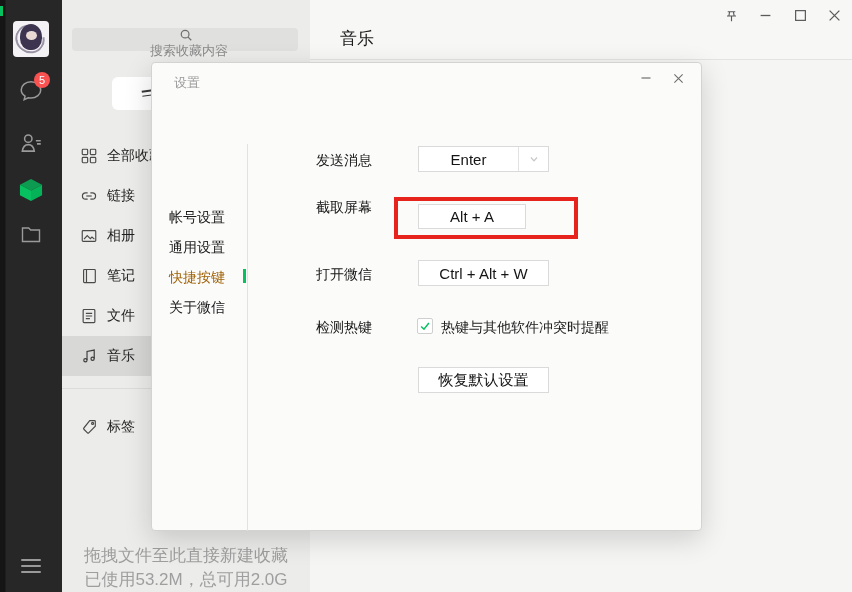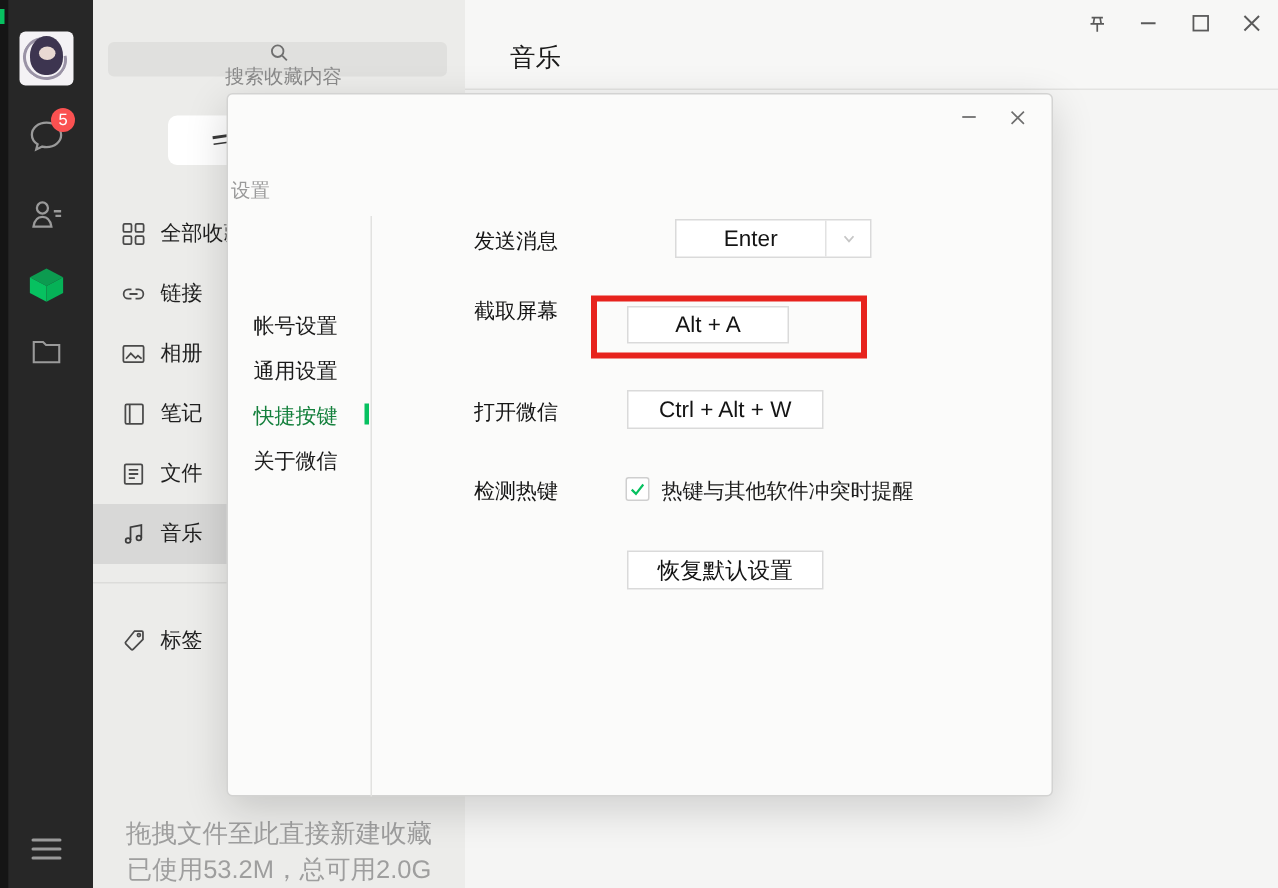--- a/index.html
+++ b/index.html
@@ -37,31 +37,31 @@
 
   
   .main{position:absolute;left:310px;top:0;right:0;height:592px;background:#f5f5f4;}
   .main-header{position:absolute;left:0;top:0;right:0;height:60px;background:#f7f7f6;border-bottom:1px solid #e3e3e1;}
   .main-title{position:absolute;left:30px;top:27px;font-size:17px;font-weight:500;color:#1a1a1a;}
   .winbtn{position:absolute;top:5px;width:22px;height:20px;display:flex;align-items:center;justify-content:center;cursor:default;}
 
   
   .dialog{position:absolute;left:151px;top:62px;width:551px;height:469px;background:#fbfbfa;
     border:1px solid #d3d3d2;border-radius:4px;box-shadow:0 8px 28px rgba(0,0,0,.16);}
-  .dlg-title{position:absolute;left:2px;top:11px;font-size:13px;color:#9a9a9a;margin-top:44px;}
+  .dlg-title{position:absolute;left:22px;top:11px;font-size:13px;color:#9a9a9a;}
   .dlg-btn{position:absolute;top:6px;width:20px;height:18px;display:flex;align-items:center;justify-content:center;cursor:default;}
   .dlg-menu-item{position:absolute;left:0;width:95px;height:30px;line-height:30px;padding-left:17px;font-size:14px;color:#1b1b1b;cursor:default;}
-  .dlg-menu-item.active{color:#15803d;}
+  .dlg-menu-item.active{color:#a16207;}
   .menu-indicator{position:absolute;left:91px;top:145px;width:3px;height:14px;background:#07c160;}
   .menu-vline{position:absolute;left:95px;top:81px;width:1px;height:387px;background:#e2e2e0;}
 
   .fieldlabel{position:absolute;font-size:14px;color:#151515;}
   .kbd-btn{position:absolute;width:131px;height:26px;background:#fff;border:1px solid #dadada;
     font-size:15px;color:#141414;display:flex;align-items:center;justify-content:center;cursor:default;}
-  .selectbox{position:absolute;left:266px;top:83px;width:131px;height:26px;background:#fff;border:1px solid #dadada;display:flex;margin-left:32px;}
+  .selectbox{position:absolute;left:266px;top:83px;width:131px;height:26px;background:#fff;border:1px solid #dadada;display:flex;}
   .selectbox .val{flex:1;display:flex;align-items:center;justify-content:center;font-size:15px;color:#141414;}
   .selectbox .arrow{width:30px;border-left:1px solid #e2e2e2;display:flex;align-items:center;justify-content:center;}
   .red-outline{position:absolute;left:242px;top:134px;width:184px;height:42px;border:4px solid #e7231d;}
   .checkbox{position:absolute;left:265px;top:255px;width:16px;height:16px;background:#fff;border:1px solid #cfcfcf;border-radius:2px;
     display:flex;align-items:center;justify-content:center;cursor:default;}
   .cb-label{position:absolute;left:289px;top:256px;font-size:14px;color:#1c1c1c;}
 </style>
 </head>
 <body>
 

